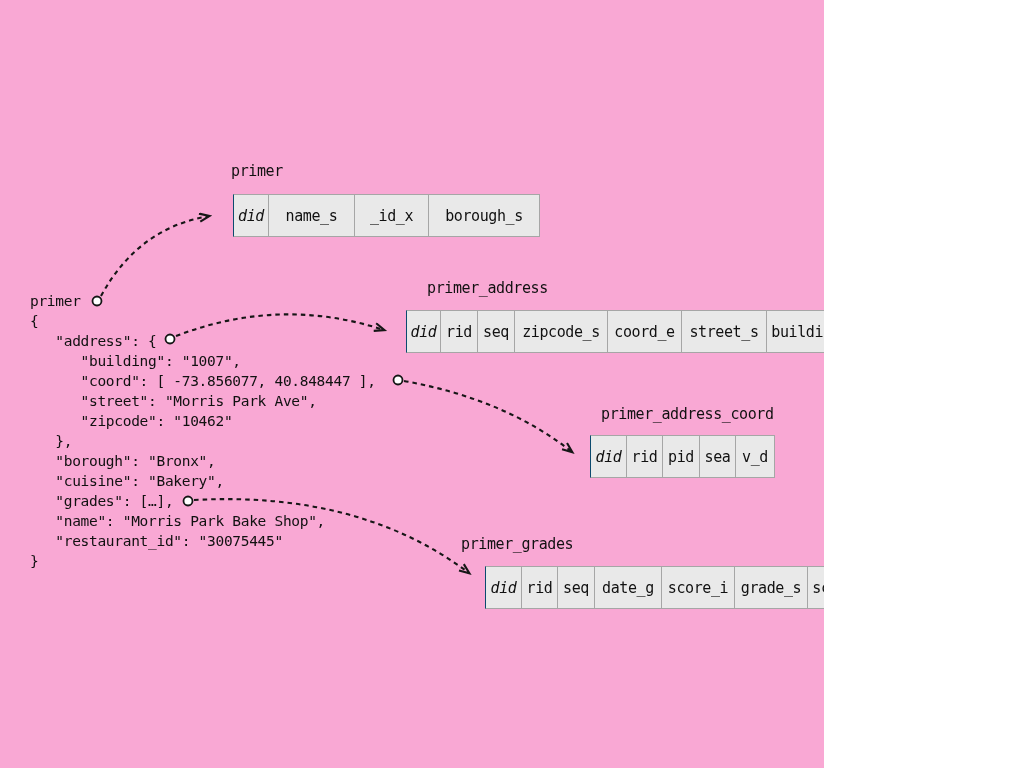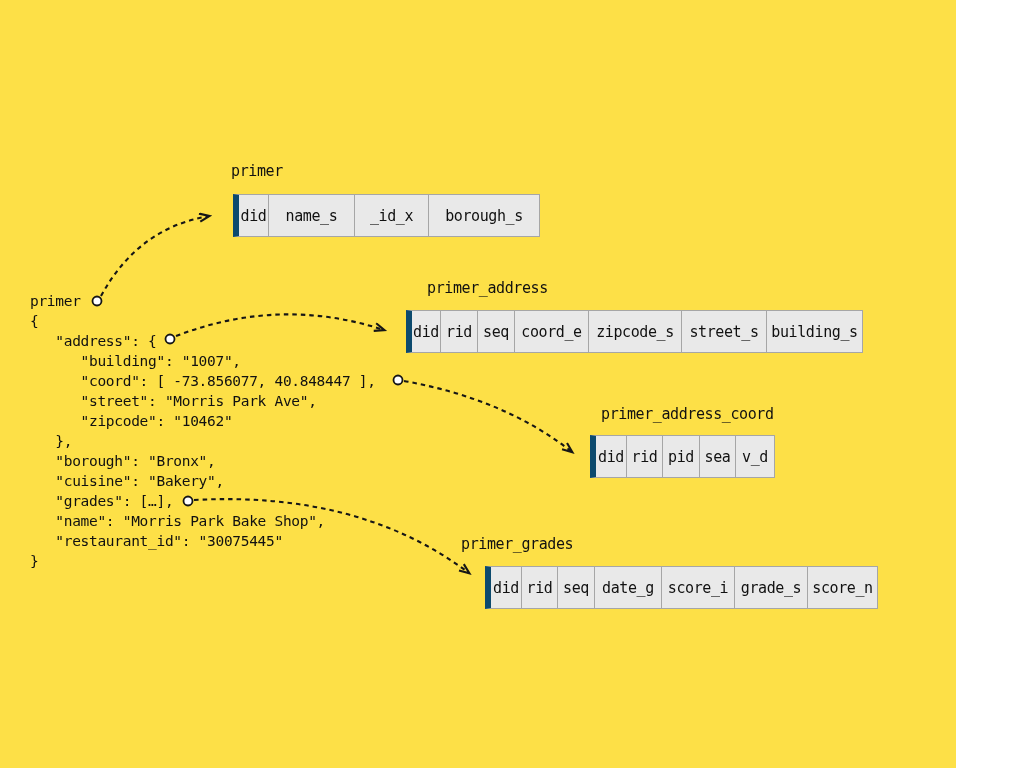--- a/index.html
+++ b/index.html
@@ -1,33 +1,33 @@
 <!DOCTYPE html>
 <html><head>
 <meta charset="utf-8">
 <style>
   html,body { margin:0; padding:0; background:#ffffff; }
   .canvas {
-    position:relative; width:956px; height:768px; overflow:hidden;
-    background:#fde047; color:#111111;
+    position:relative; width:824px; height:768px; overflow:hidden;
+    background:#f9a8d4; color:#111111;
     font-family:"DejaVu Sans Mono","Liberation Mono",monospace;
   }
   .tbl-label {
     position:absolute; font-size:15px; letter-spacing:-0.4px; color:#111111;
     white-space:nowrap;
   }
   .tbl { position:absolute; display:flex; }
   .cell {
     box-sizing:border-box; height:43px;
     border:1px solid #a6a6a6; border-left:none;
     background:#e9e9e9;
     display:flex; align-items:center; justify-content:center;
     font-size:15px; letter-spacing:-0.4px; color:#111111; white-space:nowrap;
   }
-  .cell:first-child { border-left:6px solid #0c4a6e; }
+  .cell:first-child { border-left:1px solid #0c4a6e;font-style:italic; }
   .json-block {
     position:absolute; left:30px; top:291px;
     font-size:14.5px; line-height:20px; letter-spacing:-0.3px;
     white-space:pre; color:#111111; margin:0;
   }
   svg.overlay { position:absolute; left:0; top:0; }
   .arrow {
     fill:none; stroke:#161616; stroke-width:2.1;
     stroke-dasharray:4.5 4;
   }
@@ -60,22 +60,22 @@
     <div class="cell" style="width:86px">name_s</div>
     <div class="cell" style="width:74px">_id_x</div>
     <div class="cell" style="width:111px">borough_s</div>
   </div>
 
   <div class="tbl-label" style="left:427px; top:279px">primer_address</div>
   <div class="tbl" style="left:406px; top:310px">
     <div class="cell" style="width:35px">did</div>
     <div class="cell" style="width:37px">rid</div>
     <div class="cell" style="width:37px">seq</div>
+    <div class="cell" style="width:93px">zipcode_s</div>
     <div class="cell" style="width:74px">coord_e</div>
-    <div class="cell" style="width:93px">zipcode_s</div>
     <div class="cell" style="width:85px">street_s</div>
     <div class="cell" style="width:96px">building_s</div>
   </div>
 
   <div class="tbl-label" style="left:601px; top:405px">primer_address_coord</div>
   <div class="tbl" style="left:590px; top:435px">
     <div class="cell" style="width:37px">did</div>
     <div class="cell" style="width:36px">rid</div>
     <div class="cell" style="width:37px">pid</div>
     <div class="cell" style="width:36px">sea</div>

